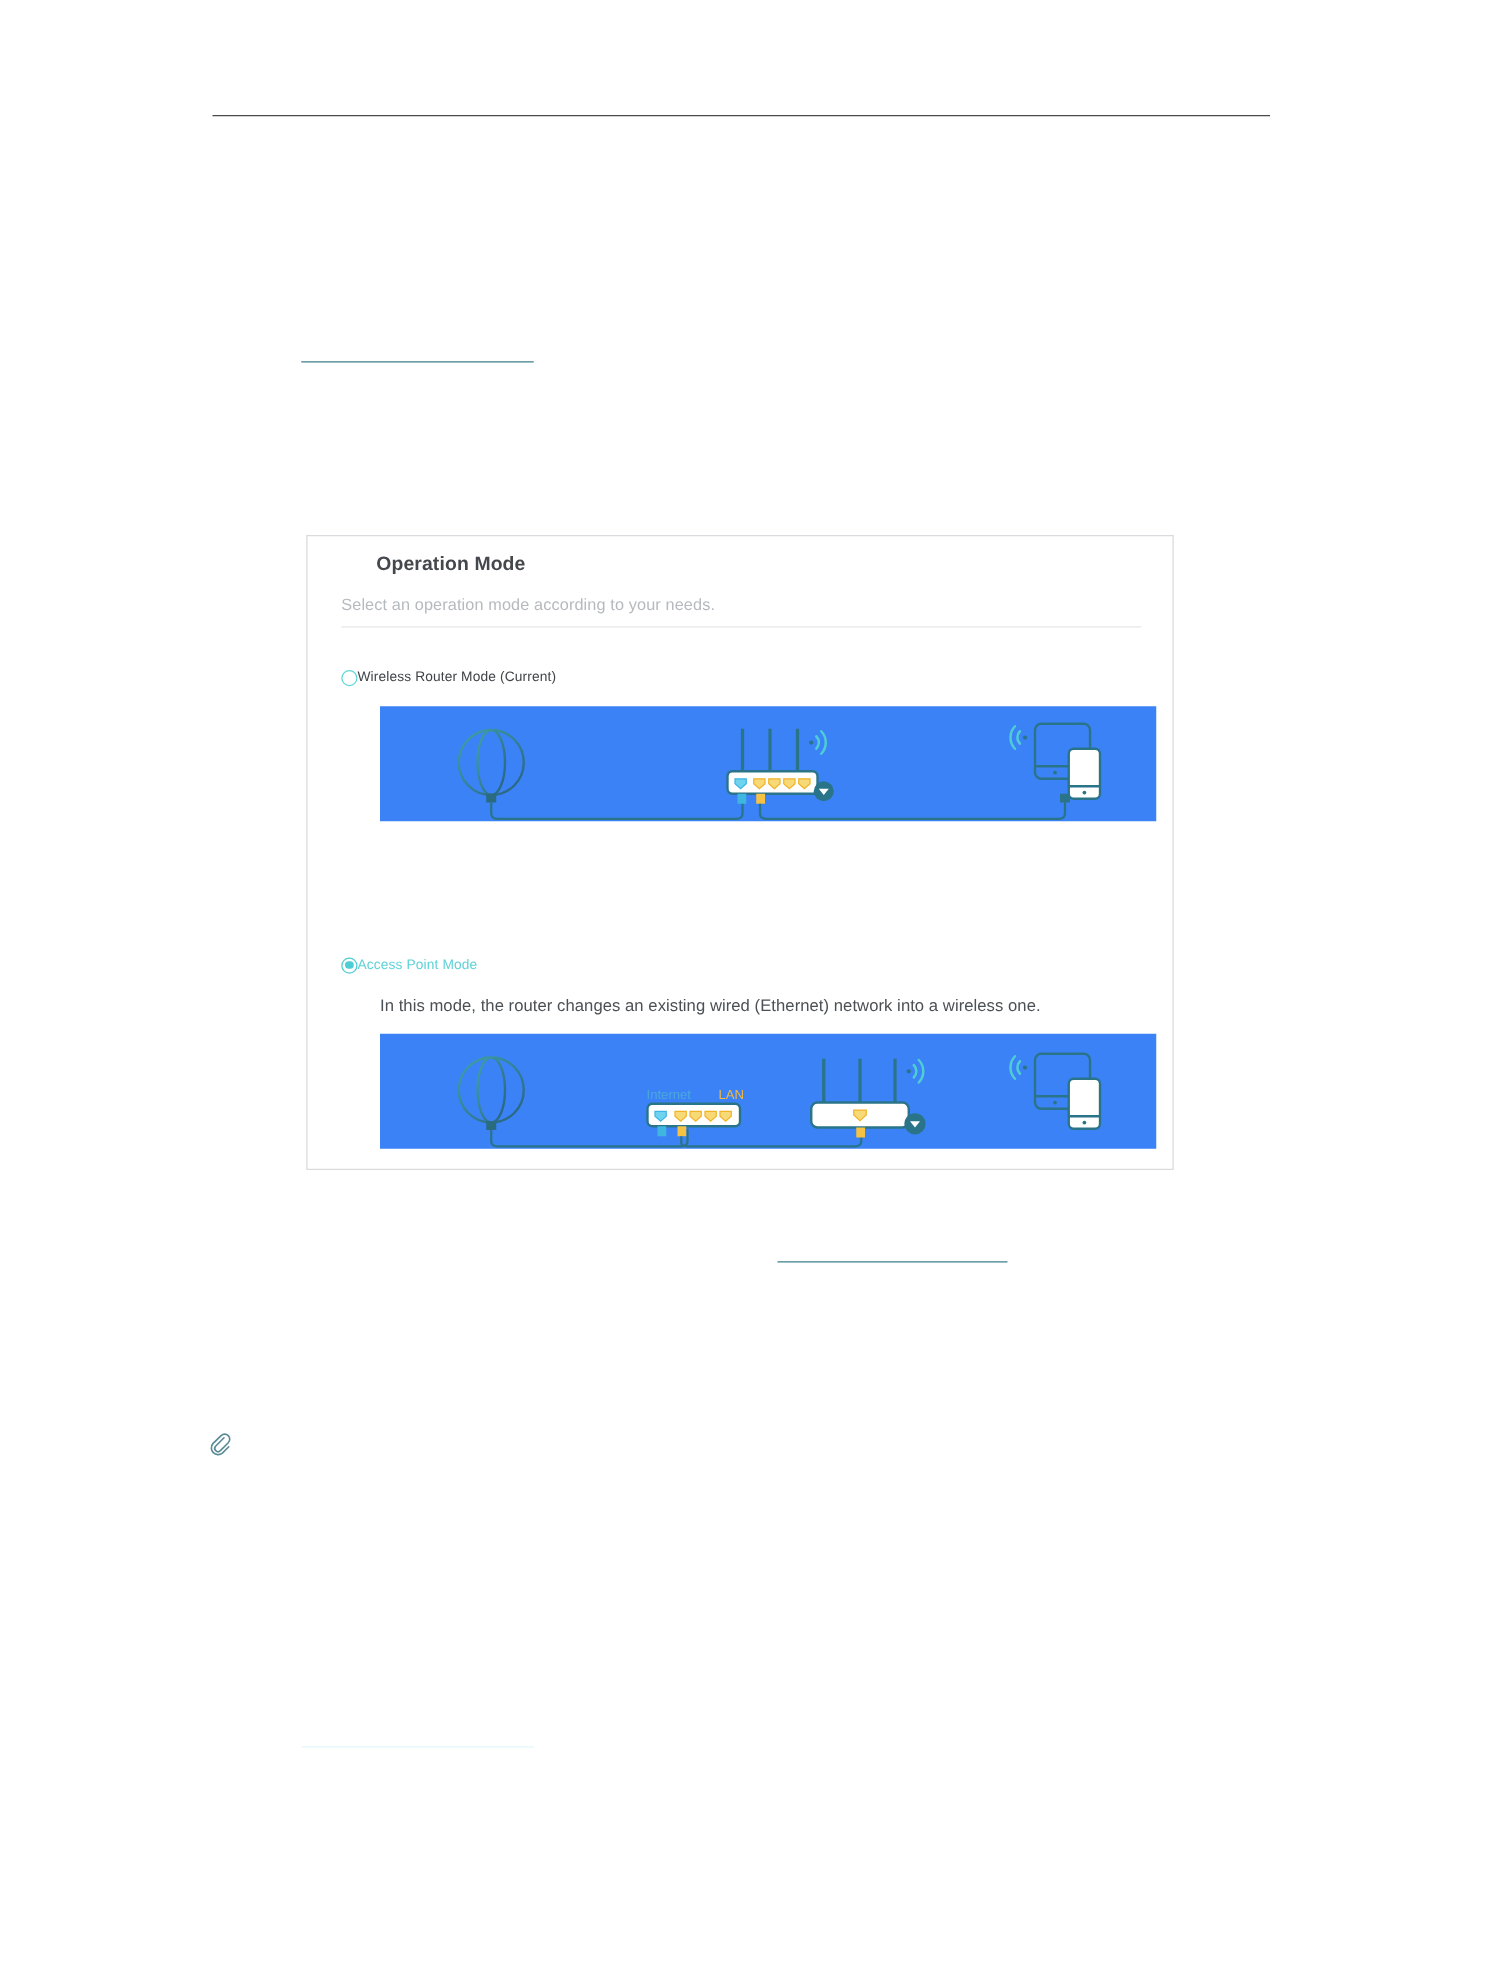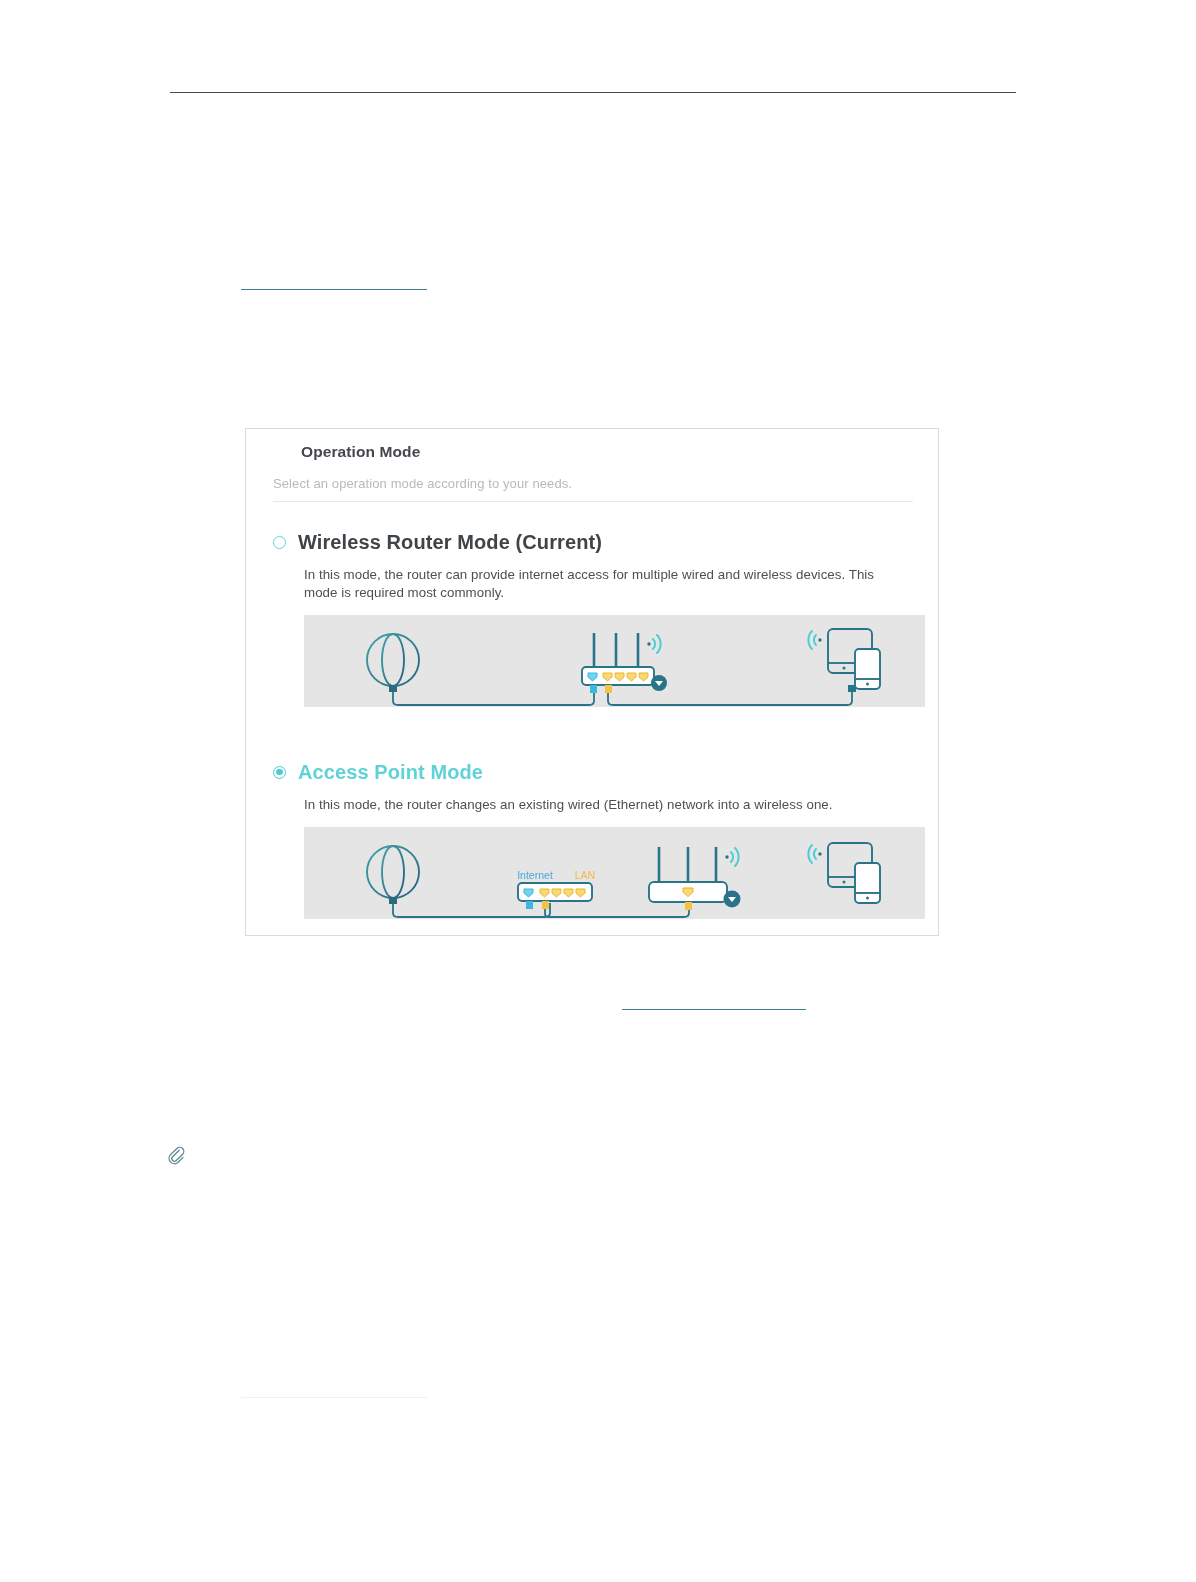--- a/index.html
+++ b/index.html
@@ -122,42 +122,41 @@
   .radio.checked { border-color: #4ecdd4; }
   .radio.checked::after {
     content: "";
     position: absolute;
     left: 2.3px; top: 2.3px;
     width: 6.4px; height: 6.4px;
     border-radius: 50%;
     background: #4ecdd4;
   }
   .mode-label {
-    margin-left: 12px;
-    font-size: 20px;
-    font-weight: bold;
+    font-size: 11px;
+    font-weight: normal;
     letter-spacing: .1px;
   }
   .mode-label.dark  { color: #3f4449; }
   .mode-label.teal  { color: #5fd2d8; text-align: center; }
 
   .mode-desc {
     margin: 14px 0 0 31px;
     width: 595px;
     font-size: 13.3px;
     line-height: 18px;
     color: #4b5055;
     letter-spacing: .05px;
   }
 
   .mode-figure {
     margin: 13px 0 0 31px;
     width: 621px;
     height: 92px;
-    background: #e5e5e5;
+    background: #3b82f6;
   }
   .mode-figure svg { display: block; }
 
   
 </style>
 </head>
 <body>
 
 <div class="header-title"></div>
 <div class="page-header-rule"></div>
@@ -187,21 +186,20 @@
 
   <div class="op-card-title">Operation Mode</div>
   <div class="op-card-sub">Select an operation mode according to your needs.</div>
   <div class="op-card-divider"></div>
 
   <div class="mode-block mode-1">
     <div class="mode-head">
       <span class="radio"></span>
       <span class="mode-label dark">Wireless Router Mode (Current)</span>
     </div>
-    <div class="mode-desc">In this mode, the router can provide internet access for multiple wired and wireless devices. This mode is required most commonly.</div>
 
     <div class="mode-figure">
       <svg width="621" height="92" viewBox="0 0 621 92">
         <defs>
           <linearGradient id="g1" x1="0" y1="0" x2="1" y2="1">
             <stop offset="0%" stop-color="#3fa3a8"></stop>
             <stop offset="100%" stop-color="#28607f"></stop>
           </linearGradient>
         </defs>
 

